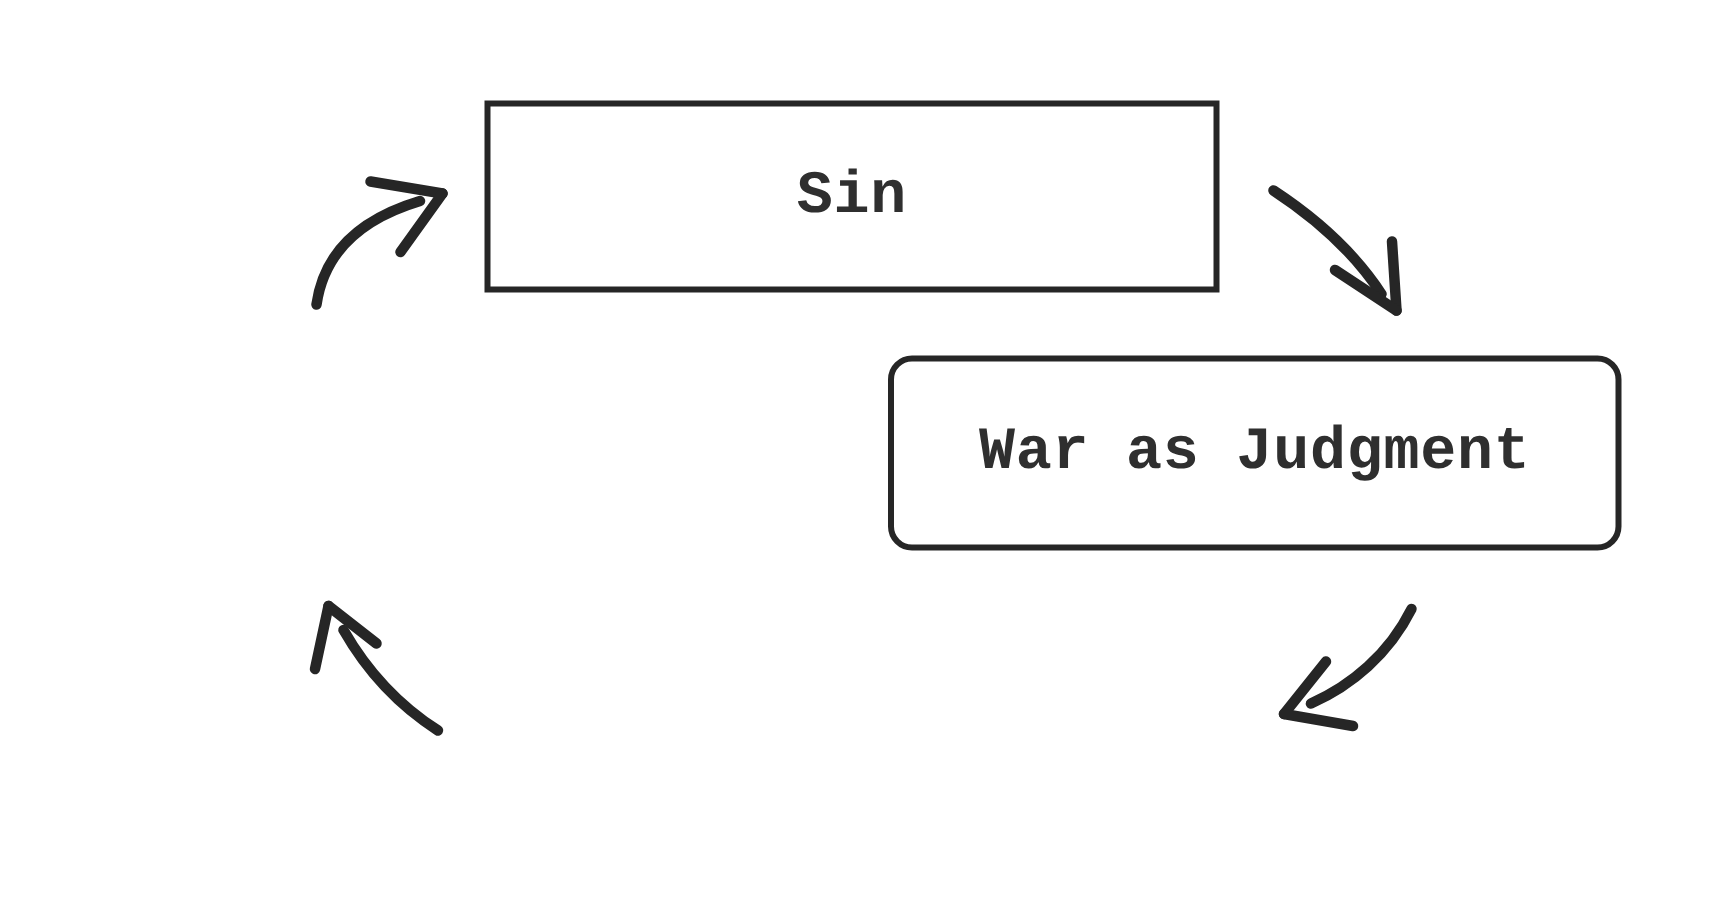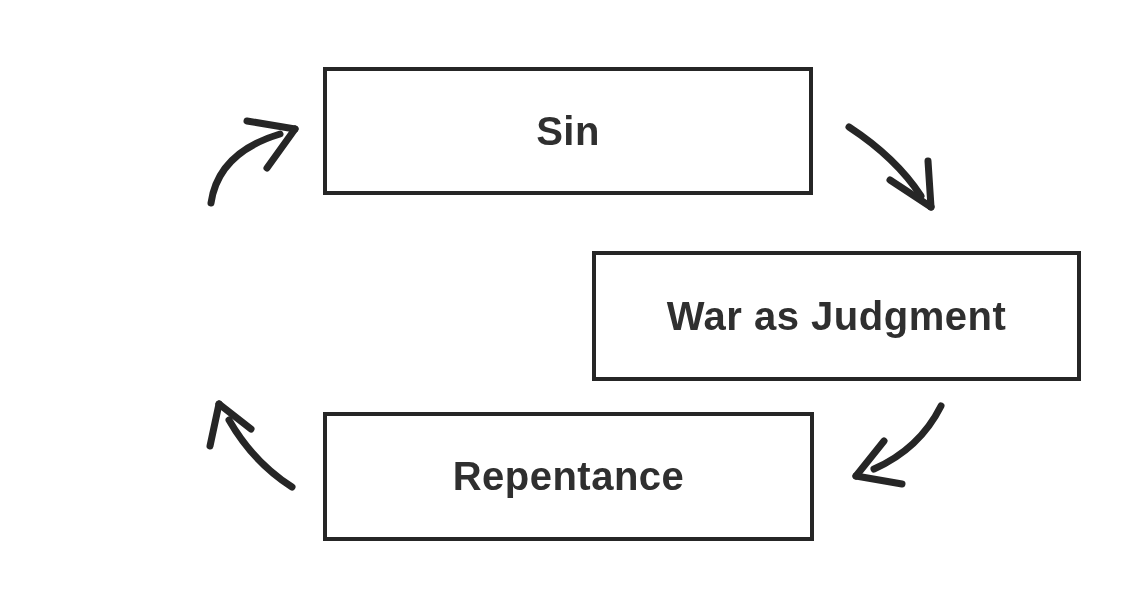--- a/index.html
+++ b/index.html
@@ -11,39 +11,40 @@
   html, body {
     background: var(--bg);
     font-family: "Liberation Sans", "DejaVu Sans", sans-serif;
   }
   .canvas {
     position: relative;
     width: 1140px;
     height: 601px;
     background: var(--bg);
     overflow: hidden;
+    font-family: Liberation Mono, monospace;
   }
   .node {
     position: absolute;
     border: 4px solid var(--stroke);
     background: var(--bg);
     display: flex;
     align-items: center;
     justify-content: center;
   }
   .node .label {
     font-size: 40px;
     font-weight: 700;
     color: var(--text);
     letter-spacing: 0.5px;
     white-space: nowrap;
   }
   #node-sin         { left: 323px; top:  67px; width: 490px; height: 128px; }
   #node-deliverance { left:  58px; top: 237px; width: 490px; height: 130px; }
-  #node-war         { left: 592px; top: 251px; width: 489px; height: 130px; }
+  #node-war         { left: 592px; top: 237px; width: 489px; height: 130px; border-radius: 16px; }
   #node-repentance  { left: 323px; top: 412px; width: 491px; height: 129px; }
   svg.arrows {
     position: absolute;
     left: 0; top: 0;
     width: 1140px;
     height: 601px;
     pointer-events: none;
   }
   svg.arrows path {
     fill: none;
@@ -59,23 +60,20 @@
 <div class="canvas">
 
   <div class="node" id="node-sin">
     <span class="label">Sin</span>
   </div>
 
   <div class="node" id="node-war">
     <span class="label">War as Judgment</span>
   </div>
 
-  <div class="node" id="node-repentance">
-    <span class="label">Repentance</span>
-  </div>
 
 
   <svg class="arrows" viewBox="0 0 1140 601">
 
     <g>
       <path d="M 211 203 C 216 168 240 146 280 134"></path>
       <path d="M 247 121 L 295 129"></path>
       <path d="M 267 168 L 295 129"></path>
     </g>
 

